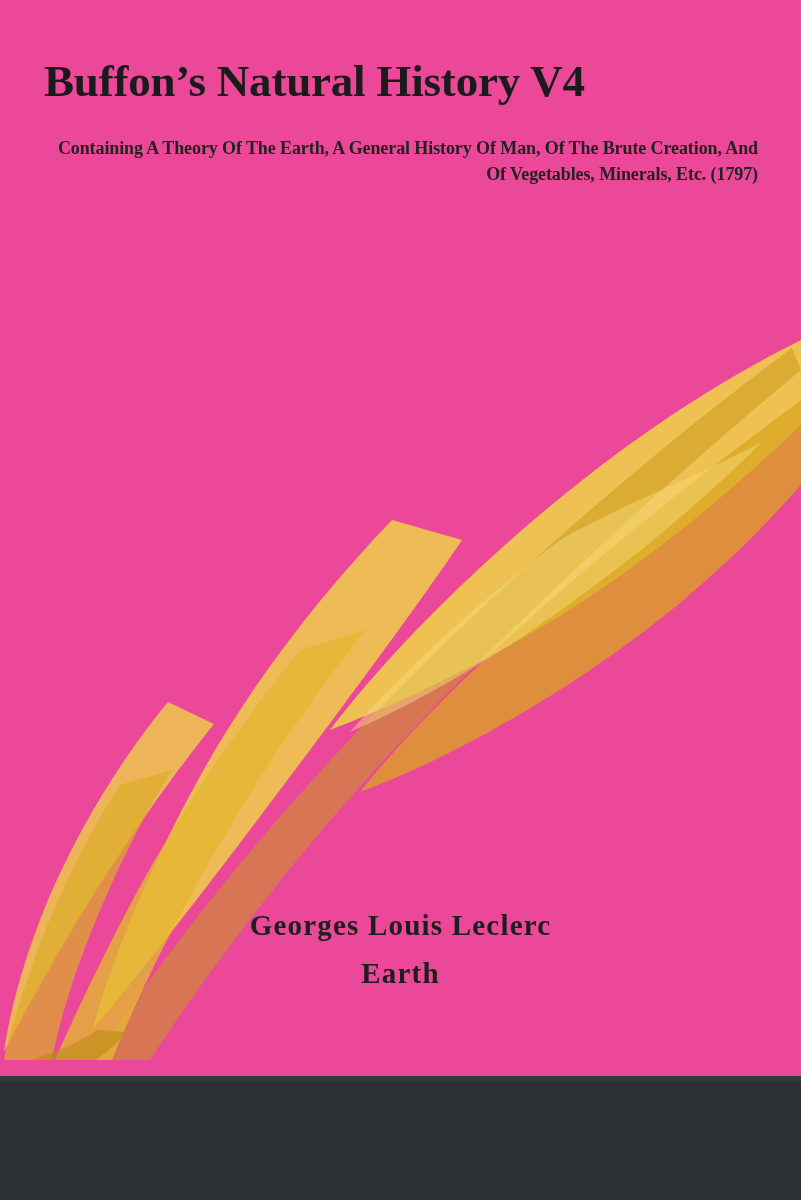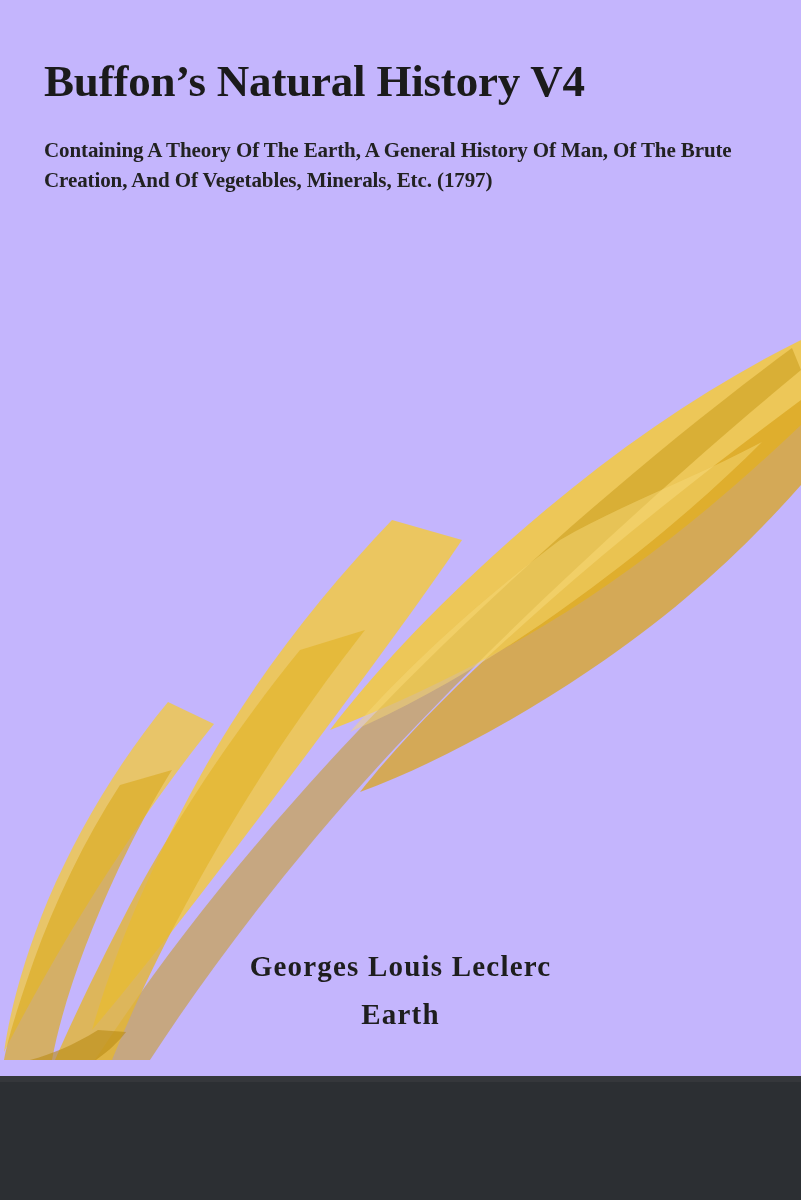--- a/index.html
+++ b/index.html
@@ -10,21 +10,21 @@
   body {
     width: 801px;
     height: 1200px;
     font-family: "Liberation Serif", serif;
   }
 
   .book-cover {
     position: relative;
     width: 801px;
     height: 1200px;
-    background: #c4b5fd;
+    background: #ec4899;
     overflow: hidden;
   }
 
   
   .bottom-band {
     position: absolute;
     left: 0;
     right: 0;
     bottom: 0;
     height: 118px;
@@ -61,40 +61,40 @@
     font-weight: bold;
     font-size: 45px;
     line-height: 1.22;
     color: #1b1b1b;
     margin: 0 0 26px 0;
     letter-spacing: -0.2px;
   }
   .subtitle {
     font-family: "Liberation Serif", serif;
     font-weight: bold;
-    font-size: 21px;
+    font-size: 18px;
     line-height: 1.45;
     color: #222222;
     margin: 0;
     letter-spacing: -0.1px;
+    text-align: right;
   }
 
   .author {
     position: absolute;
     left: 0;
     right: 0;
     top: 902px;
     text-align: center;
     font-family: "Liberation Serif", serif;
     font-weight: bold;
     font-size: 29px;
     line-height: 1.65;
     color: #1e1e1e;
     letter-spacing: 1.2px;
-    margin-top: 41px;
   }
   .author .line2 {
     display: block;
   }
 </style>
 </head>
 <body>
 
 <div class="book-cover">
 

